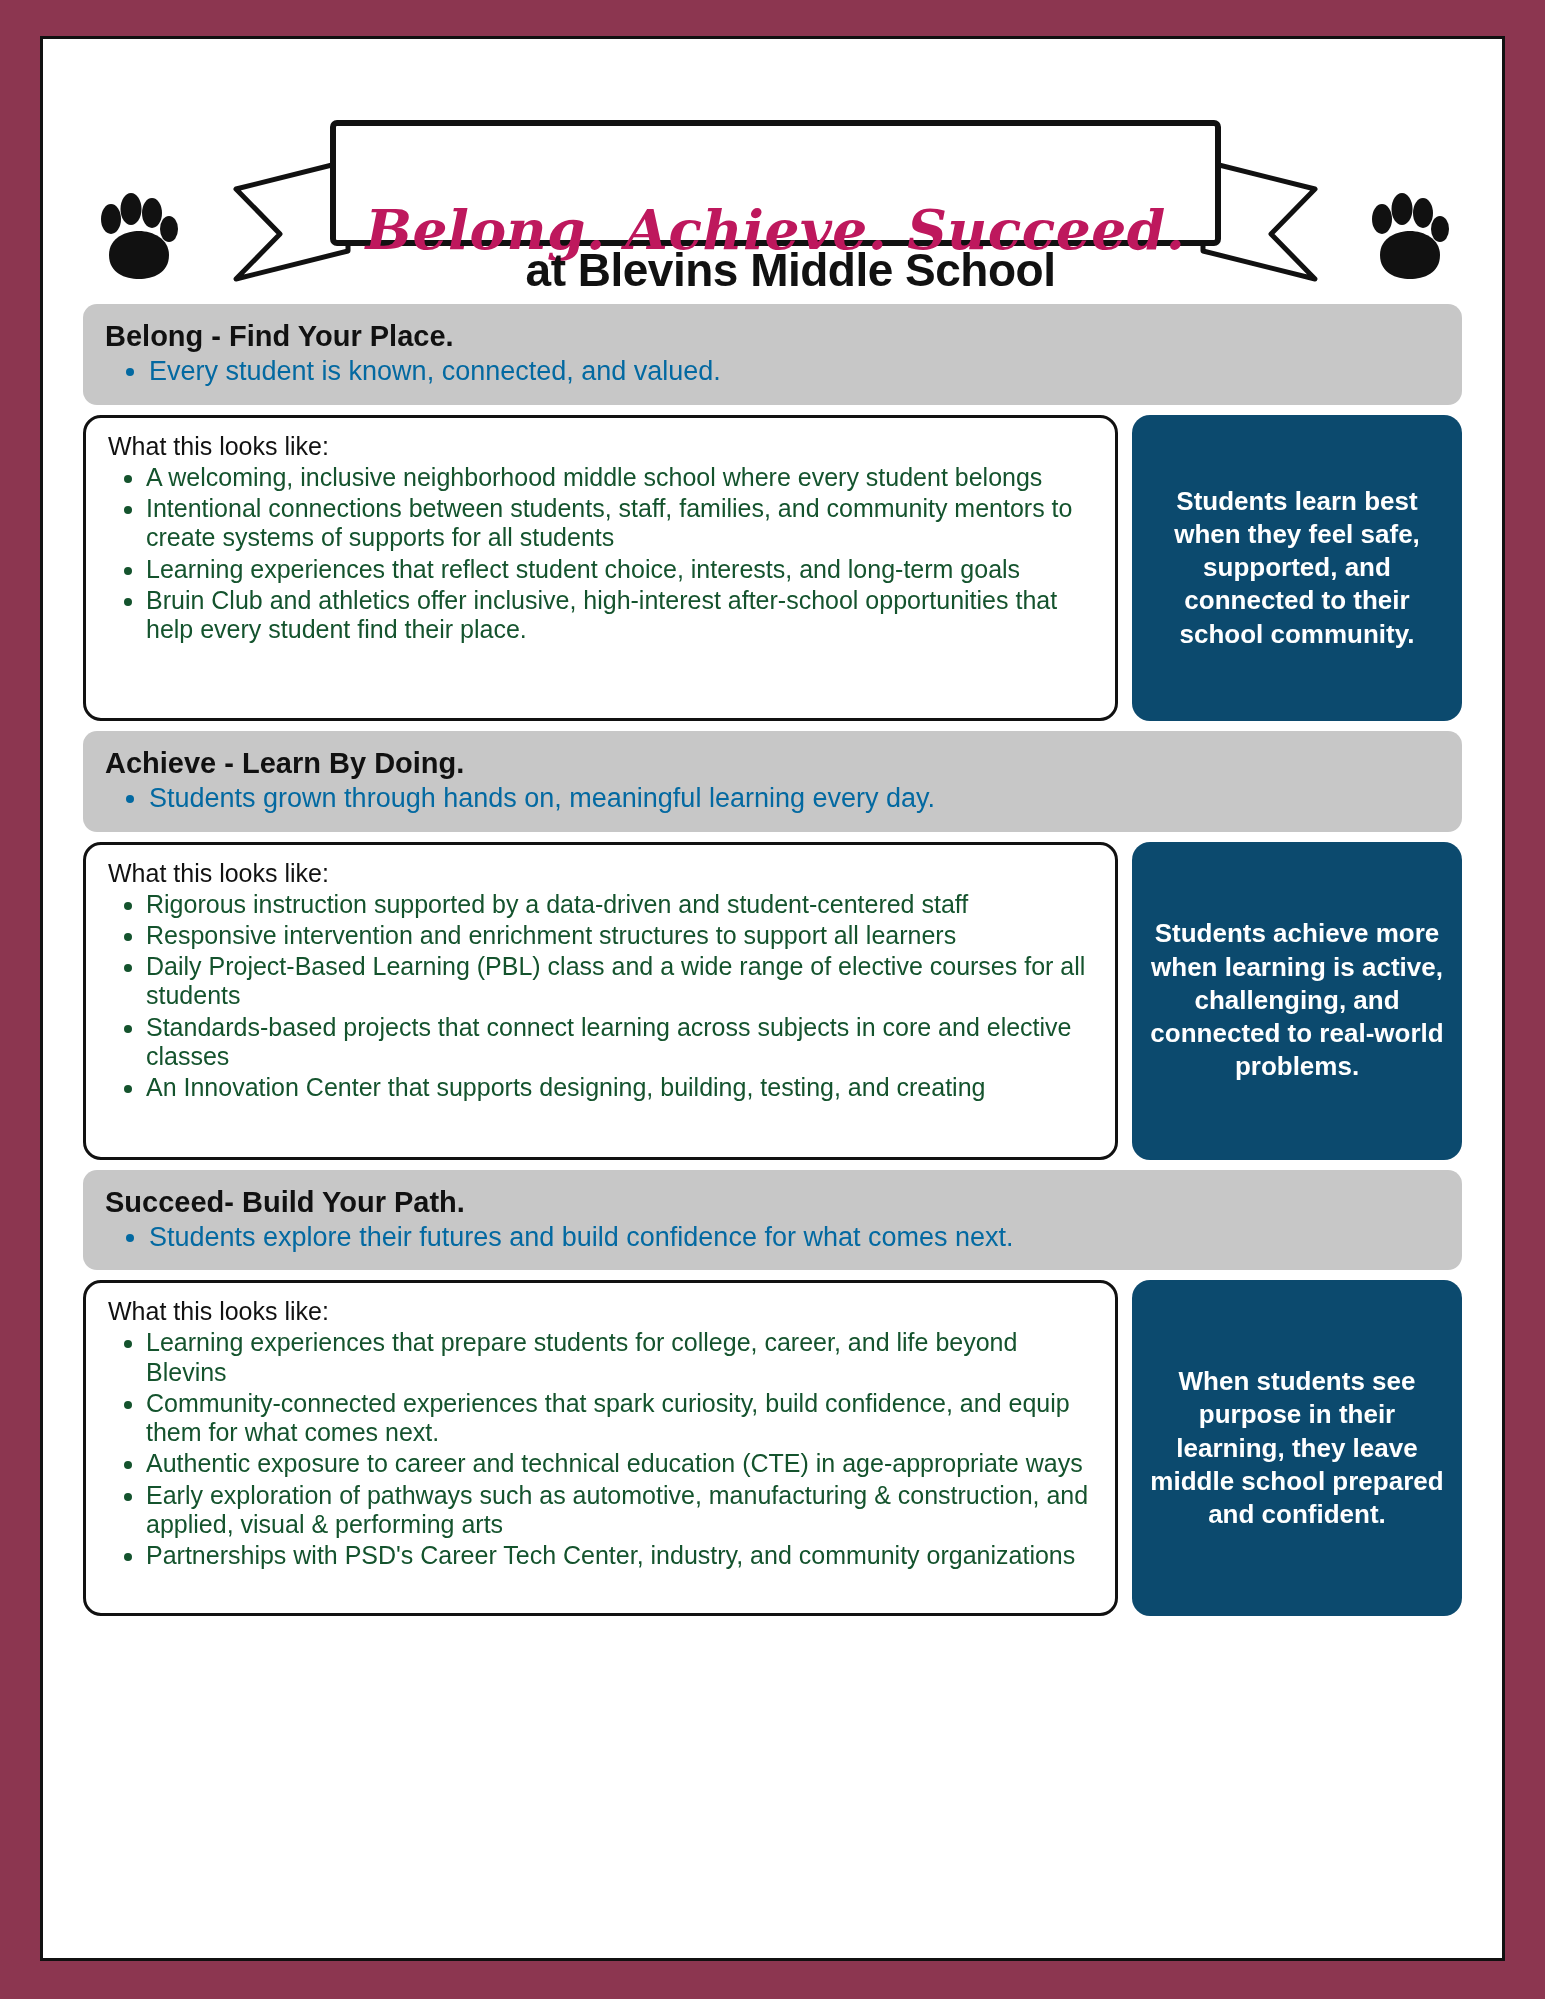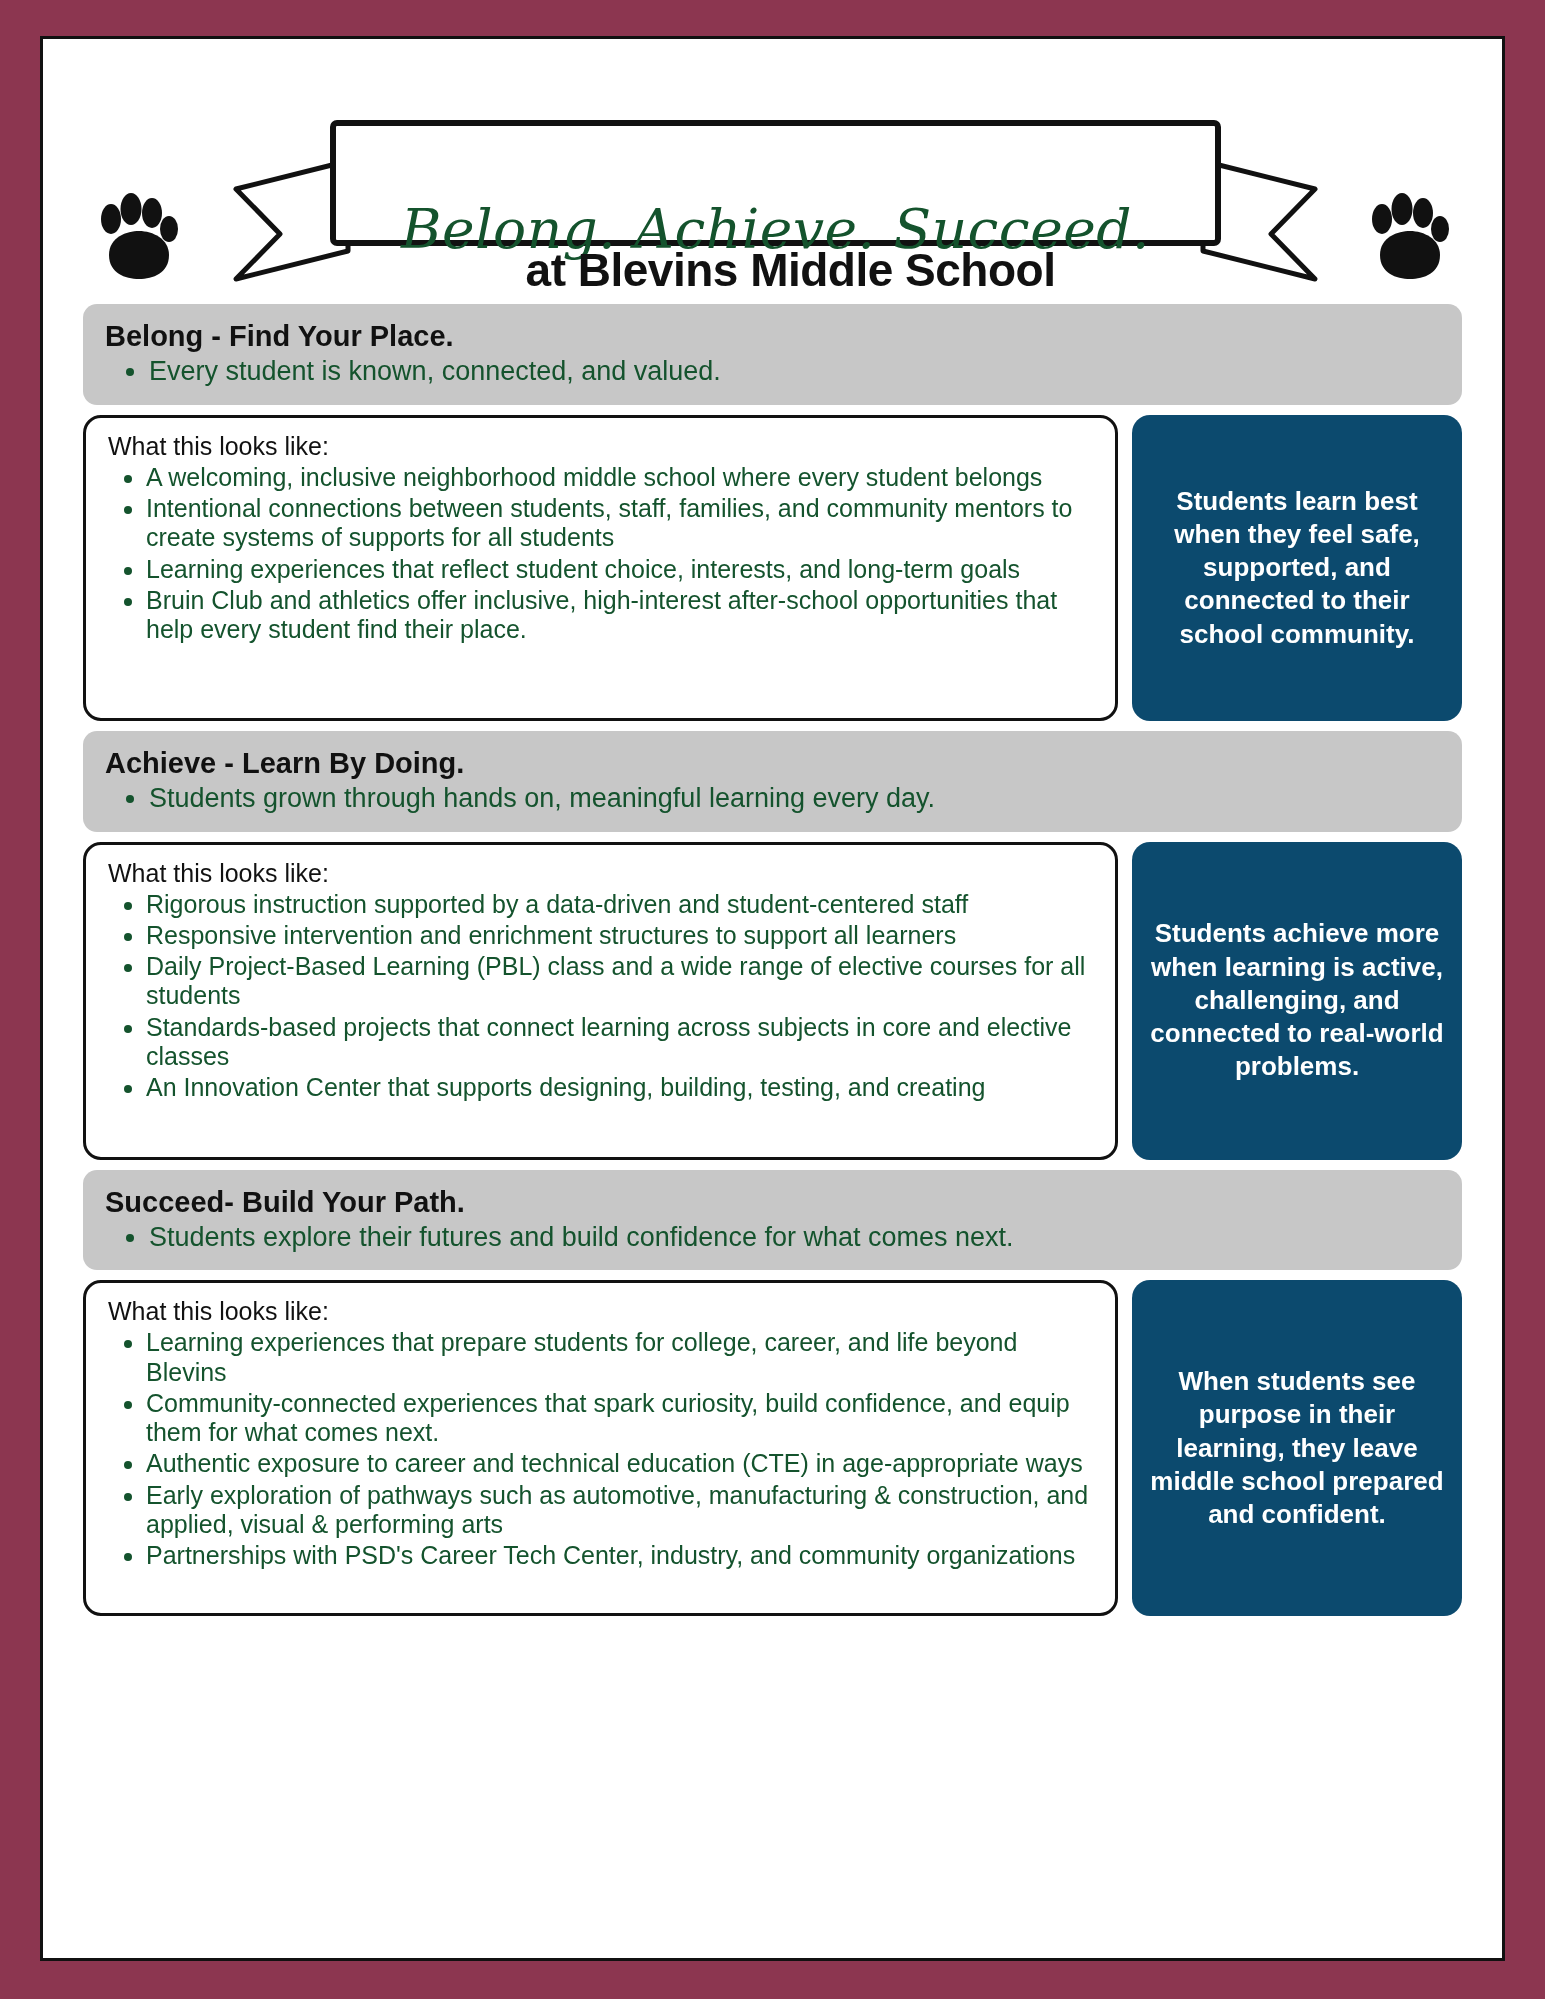--- a/index.html
+++ b/index.html
@@ -45,24 +45,24 @@
   }
   .banner-svg { display: block; }
   .banner-title {
     position: absolute;
     left: 0;
     top: 96px;
     width: 1095px;
     text-align: center;
     font-family: "DejaVu Serif", serif;
     font-style: italic;
-    font-weight: normal;
+    font-weight: bold;
     font-size: 55px;
     letter-spacing: 0.5px;
-    color: #14532d;
+    color: #be185d;
     white-space: nowrap;
   }
   .banner-sub {
     position: absolute;
     left: 0;
     top: 204px;
     width: 1095px;
     text-align: center;
     font-size: 46px;
     font-weight: bold;
@@ -86,21 +86,21 @@
     font-weight: bold;
     color: #111111;
     margin: 4px 0 2px 0;
   }
   .band ul {
     margin: 0;
     padding-left: 44px;
   }
   .band li {
     font-size: 27px;
-    color: #14532d;
+    color: #0369a1;
     line-height: 1.25;
   }
   .row {
     display: flex;
     gap: 14px;
     margin-top: 10px;
     align-items: flex-start;
   }
   .card-white {
     flex: 1 1 auto;

